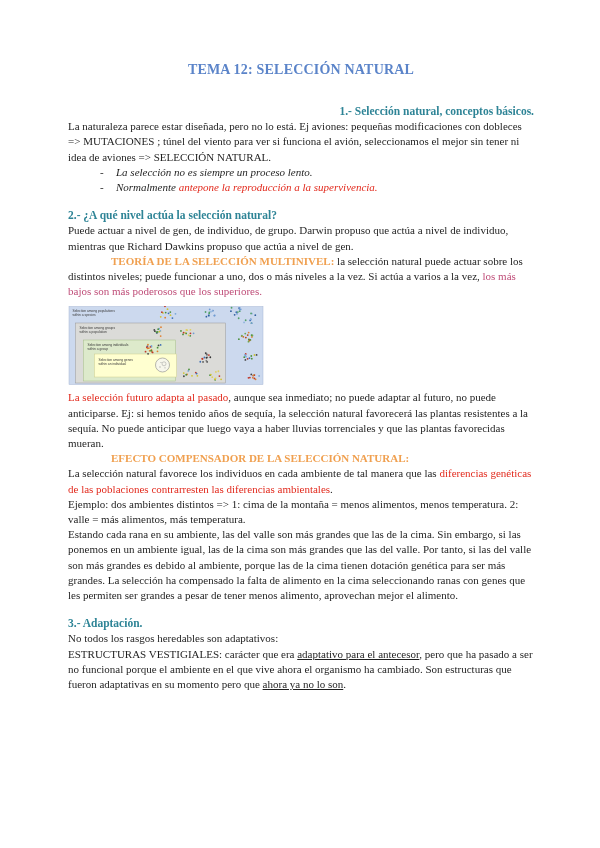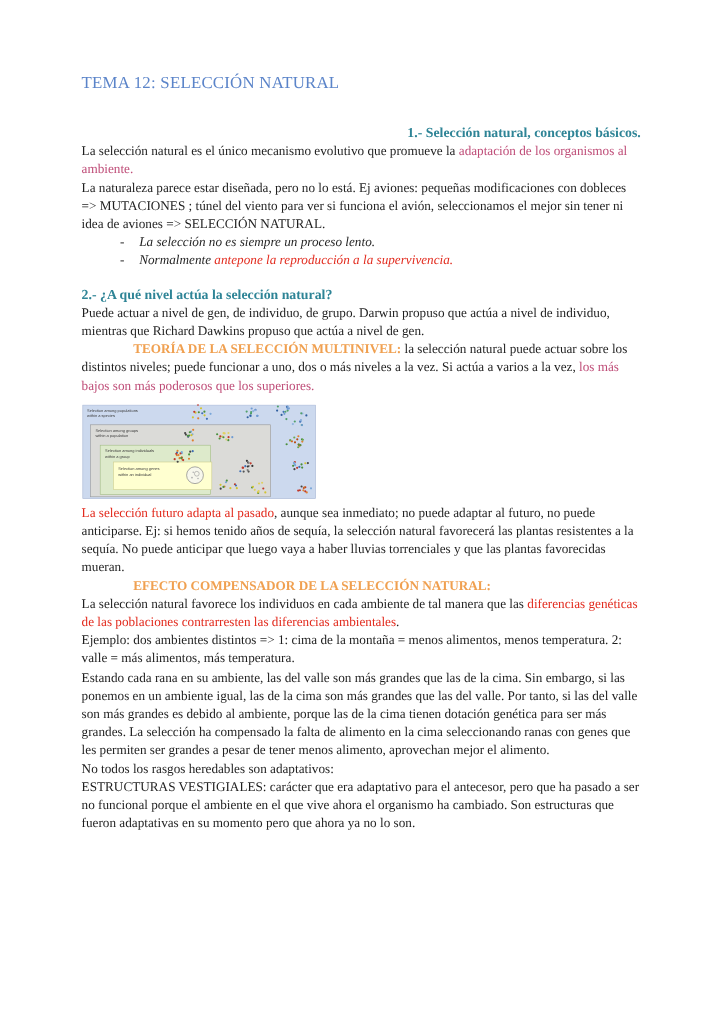--- a/index.html
+++ b/index.html
@@ -9,21 +9,22 @@
     color:#1f1f1f;
     -webkit-font-smoothing:antialiased;
   }
   .page{
     box-sizing:border-box;
     width:600px;height:848px;
     padding:62px 66px 30px 68px;
     background:#ffffff;
   }
   .doc-title{
-    font-weight:normal;
+    text-align:center;
+    font-weight:bold;
     font-size:14px;
     letter-spacing:.2px;
     color:var(--c-title,#5b84c9);
     margin:0 0 26px 0;
   }
   .h-section{
     color:var(--c-teal,#2e8496);
     font-weight:bold;
     font-size:11.5px;
     line-height:15.2px;
@@ -31,21 +32,21 @@
   }
   p.body{
     font-size:11px;
     line-height:15.2px;
     margin:0;
   }
   .run{white-space:pre-wrap;}
   .run.rose{color:var(--c-rose,#bf4d78);}
   .run.red{color:var(--c-red,#e22a1d);}
   .run.orange{color:var(--c-orange,#f0a050);font-weight:bold;margin-left:43px;}
-  .run.ul{}
+  .run.ul{text-decoration:underline;}
   ul.dash{
     list-style:none;
     margin:0;
     padding:0 0 0 32px;
   }
   ul.dash li{
     font-size:11px;
     line-height:15.2px;
     position:relative;
     padding-left:16px;
@@ -68,21 +69,20 @@
   }
 </style>
 </head>
 <body>
 
 <div class="page">
 
   <h1 class="doc-title">TEMA 12: SELECCIÓN NATURAL</h1>
 
   <h2 class="h-section" style="margin-top:0;text-align:right;">1.- Selección natural, conceptos básicos.</h2>
-  <p class="body"><span class="run">La selección natural es el único mecanismo evolutivo que promueve la </span><span class="run rose">adaptación de los organismos al ambiente.</span></p>
   <p class="body"><span class="run">La naturaleza parece estar diseñada, pero no lo está. Ej aviones: pequeñas modificaciones con dobleces =&gt; MUTACIONES ; túnel del viento para ver si funciona el avión, seleccionamos el mejor sin tener ni idea de aviones =&gt; SELECCIÓN NATURAL.</span></p>
   <ul class="dash">
     <li><span class="run">La selección no es siempre un proceso lento.</span></li>
     <li><span class="run">Normalmente </span><span class="run red">antepone la reproducción a la supervivencia.</span></li>
   </ul>
 
   <h2 class="h-section">2.- ¿A qué nivel actúa la selección natural?</h2>
   <p class="body"><span class="run">Puede actuar a nivel de gen, de individuo, de grupo. Darwin propuso que actúa a nivel de individuo, mientras que Richard Dawkins propuso que actúa a nivel de gen.</span></p>
   <p class="body"><span class="run orange">TEORÍA DE LA SELECCIÓN MULTINIVEL: </span><span class="run">la selección natural puede actuar sobre los distintos niveles; puede funcionar a uno, dos o más niveles a la vez. Si actúa a varios a la vez, </span><span class="run rose">los más bajos son más poderosos que los superiores.</span></p>
 
@@ -297,16 +297,17 @@
         </g>
       </svg>
   </div>
 
   <p class="body"><span class="run red">La selección futuro adapta al pasado</span><span class="run">, aunque sea inmediato; no puede adaptar al futuro, no puede anticiparse. Ej: si hemos tenido años de sequía, la selección natural favorecerá las plantas resistentes a la sequía. No puede anticipar que luego vaya a haber lluvias torrenciales y que las plantas favorecidas mueran.</span></p>
   <p class="body"><span class="run orange">EFECTO COMPENSADOR DE LA SELECCIÓN NATURAL:</span></p>
   <p class="body"><span class="run">La selección natural favorece los individuos en cada ambiente de tal manera que las </span><span class="run red">diferencias genéticas de las poblaciones contrarresten las diferencias ambientales</span><span class="run">.</span></p>
   <p class="body"><span class="run">Ejemplo: dos ambientes distintos =&gt; 1: cima de la montaña = menos alimentos, menos temperatura. 2: valle = más alimentos, más temperatura.</span></p>
   <p class="body"><span class="run">Estando cada rana en su ambiente, las del valle son más grandes que las de la cima. Sin embargo, si las ponemos en un ambiente igual, las de la cima son más grandes que las del valle. Por tanto, si las del valle son más grandes es debido al ambiente, porque las de la cima tienen dotación genética para ser más grandes. La selección ha compensado la falta de alimento en la cima seleccionando ranas con genes que les permiten ser grandes a pesar de tener menos alimento, aprovechan mejor el alimento.</span></p>
 
+  <h2 class="h-section">3.- Adaptación.</h2>
   <p class="body"><span class="run">No todos los rasgos heredables son adaptativos:</span></p>
   <p class="body"><span class="run">ESTRUCTURAS VESTIGIALES: carácter que era </span><span class="run ul">adaptativo para el antecesor</span><span class="run">, pero que ha pasado a ser no funcional porque el ambiente en el que vive ahora el organismo ha cambiado. Son estructuras que fueron adaptativas en su momento pero que </span><span class="run ul">ahora ya no lo son</span><span class="run">.</span></p>
 
 </div>
 
 </body></html>

